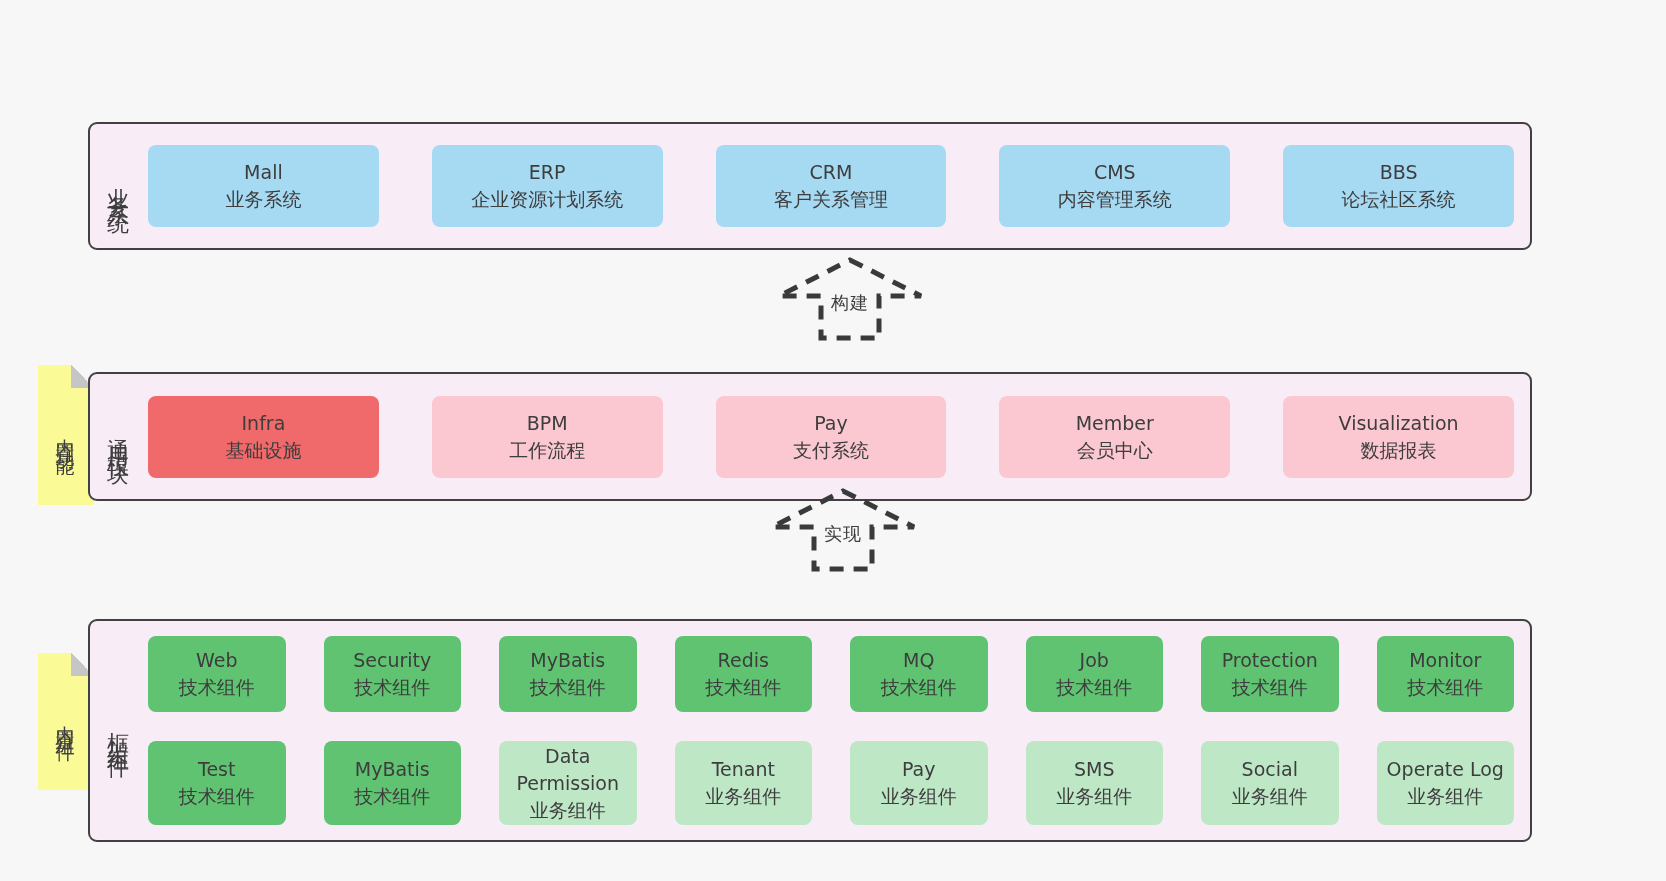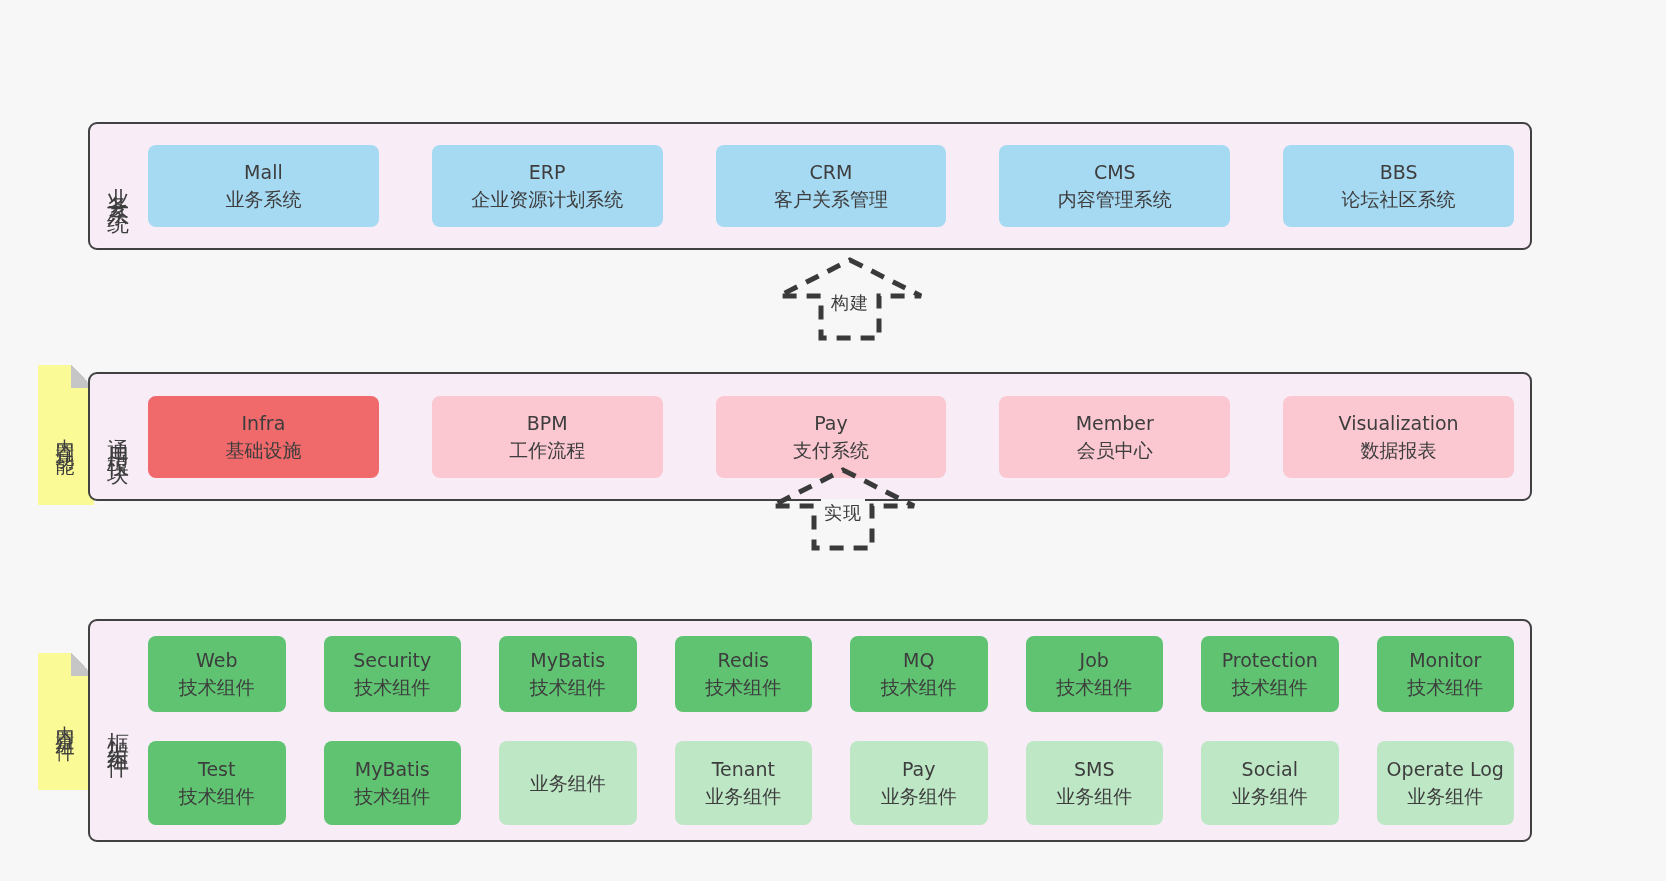--- a/index.html
+++ b/index.html
@@ -88,21 +88,21 @@
     background: linear-gradient(to bottom left,
       var(--page_bg,#f7f7f7) 0%, var(--page_bg,#f7f7f7) 50%,
       var(--sticky_fold,#c6c6c6) 50%, var(--sticky_fold,#c6c6c6) 100%);
   }
   .arrow {
     position:absolute;
     width:150px; height:86px;
     z-index:3;
   }
   #arrow-build     { left:775px; top:256px; }
-  #arrow-implement { left:768px; top:466px; }
+  #arrow-implement { left:768px; top:487px; }
   .arrow svg { position:absolute; inset:0; }
   .arrow polygon {
     fill:none;
     stroke:var(--arrow,#3a3a3a);
     stroke-width:5;
     stroke-dasharray:14 10;
   }
   .arrow-label {
     position:absolute;
     left:50%; top:47px;
@@ -234,20 +234,21 @@
       <div class="box-row cols-8">
         <div class="box tone-green">
           <span class="box-name">Test</span>
           <span class="box-sub">技术组件</span>
         </div>
         <div class="box tone-green">
           <span class="box-name">MyBatis</span>
           <span class="box-sub">技术组件</span>
         </div>
         <div class="box tone-green_light">
+          <span class="box-name">Data Permission</span>
           <span class="box-sub">业务组件</span>
         </div>
         <div class="box tone-green_light">
           <span class="box-name">Tenant</span>
           <span class="box-sub">业务组件</span>
         </div>
         <div class="box tone-green_light">
           <span class="box-name">Pay</span>
           <span class="box-sub">业务组件</span>
         </div>

